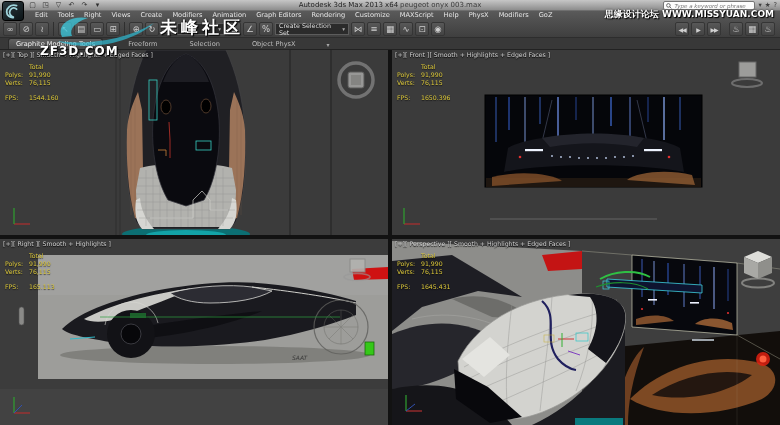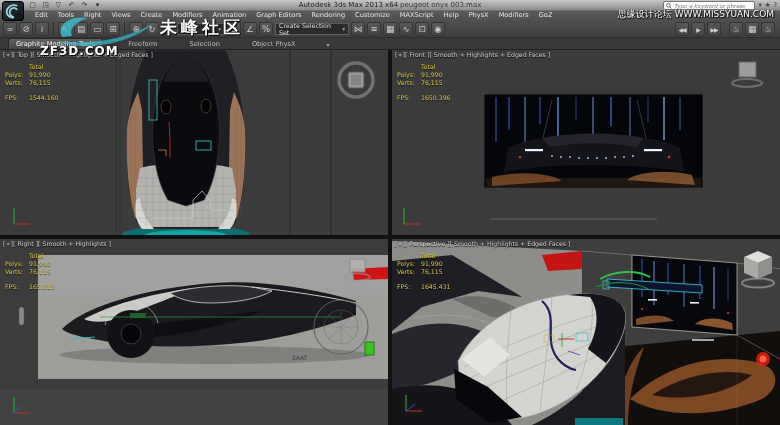--- a/index.html
+++ b/index.html
@@ -50,21 +50,21 @@
   .vp-label{position:absolute;top:1px;left:3px;font-size:6.2px;color:#d2d2d2;z-index:6;text-shadow:0 1px 1px #000;white-space:nowrap}
   .vp-stats{position:absolute;top:13px;left:5px;font-size:6.2px;color:#dcc83a;z-index:6;line-height:8px;text-shadow:0 1px 1px rgba(0,0,0,.7)}
   .slabel{display:inline-block;width:24px}
   .fpsrow{margin-top:7px}
   .scene{position:absolute;left:0;top:0}
 
   
   .wm{position:absolute;z-index:40;pointer-events:none;color:#fff;font-weight:bold;text-shadow:0 0 2px #000,1px 1px 1px #000;white-space:nowrap}
   #wm-cn{left:160px;top:16px;font-size:17px;letter-spacing:4px}
   #wm-site{left:40px;top:44px;font-size:12px;letter-spacing:1px}
-  #wm-right{right:6px;top:8px;font-size:9px;font-weight:normal}
+  #wm-right{right:6px;top:8px;font-size:9px;font-weight:bold}
   #wm-swirl{position:absolute;left:52px;top:13px;z-index:39;pointer-events:none;opacity:.9}
 </style>
 </head>
 <body>
 
 <div id="app">
 
   <div id="titlebar">
     <div id="qat">
       <span class="qico">▢</span>

